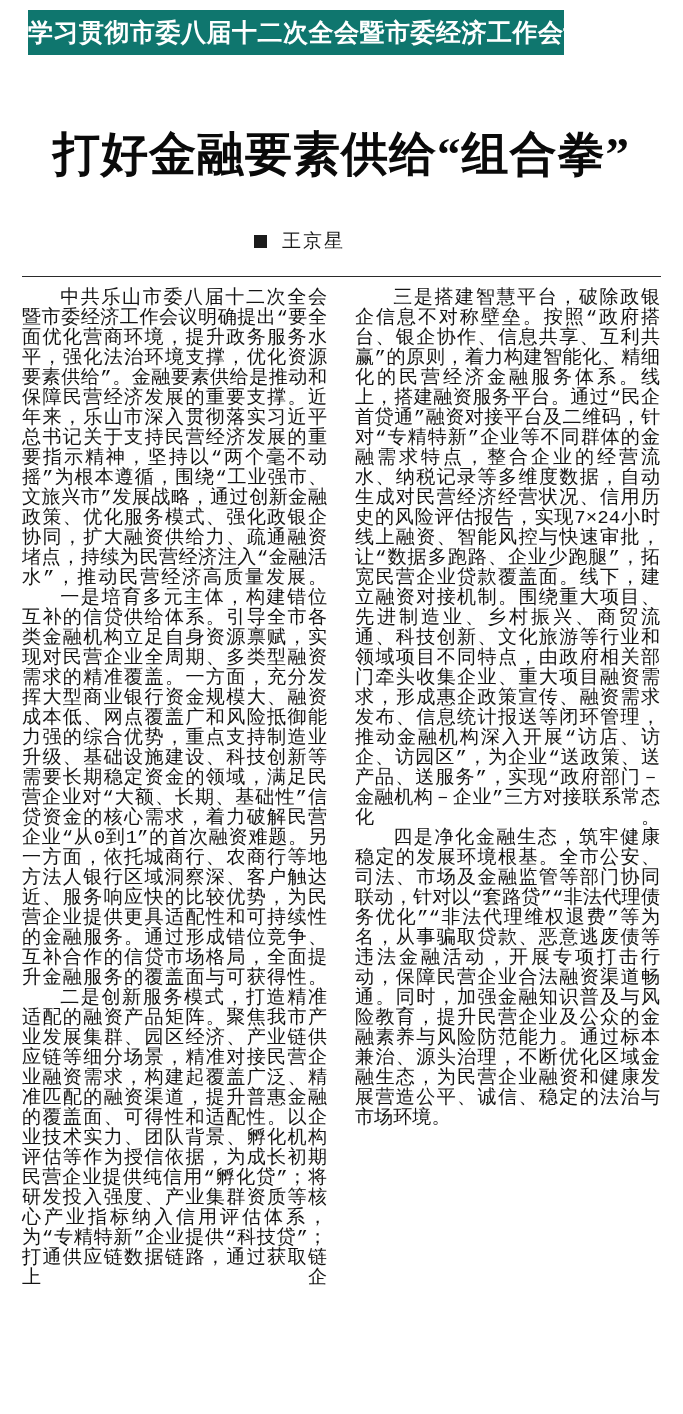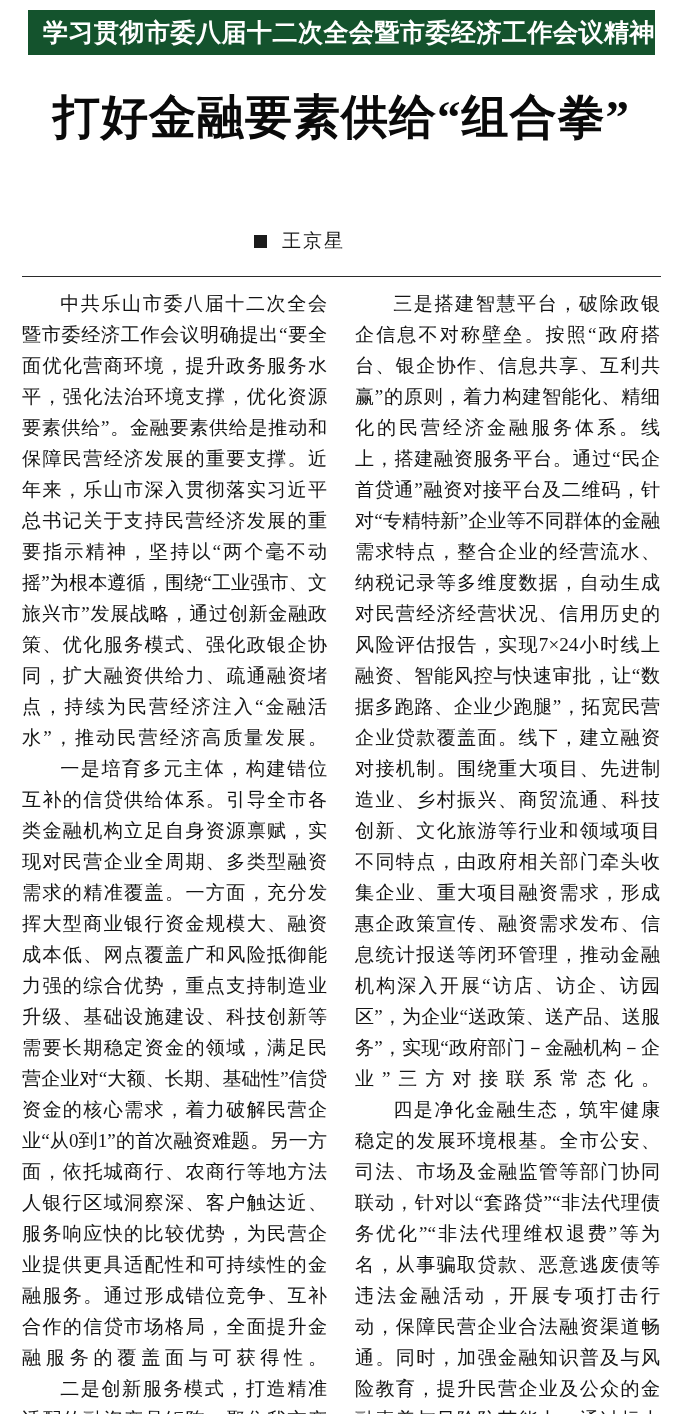--- a/index.html
+++ b/index.html
@@ -15,26 +15,26 @@
     font-family: "Liberation Serif", "DejaVu Serif", serif;
     color: #111111;
     -webkit-font-smoothing: antialiased;
   }
 
   
   .banner-wrap {
     position: absolute;
     left: 28px;
     top: 10px;
-    width: 627px;
+    width: 536px;
     height: 45px;
-    background: #14532d;
+    background: #0f766e;
     display: flex;
     align-items: center;
-    justify-content: flex-end;
+    justify-content: flex-start;
   }
   .banner-text {
     color: #ffffff;
     font-family: "Liberation Serif", "DejaVu Serif", serif;
     font-weight: bold;
     font-size: 25px;
     letter-spacing: 0.5px;
     line-height: 1;
     white-space: nowrap;
   }
@@ -48,20 +48,21 @@
     text-align: center;
   }
   .headline-line {
     font-family: "Liberation Serif", "DejaVu Serif", serif;
     font-weight: bold;
     font-size: 47px;
     line-height: 58px;
     letter-spacing: 1px;
     color: #0a0a0a;
     white-space: nowrap;
+    margin-top: 37px;
   }
 
   
   .byline {
     position: absolute;
     left: 0;
     top: 228px;
     width: 599px;
     text-align: right;
     display: flex;
@@ -100,23 +101,23 @@
     width: 639px;
     height: 1118px;
     display: flex;
     gap: 28px;
   }
   .column {
     width: 305px;
     flex: 0 0 305px;
   }
   .para {
-    font-family: Liberation Serif, serif;
+    font-family: Liberation Mono, monospace;
     font-size: 19.1px;
-    line-height: 31px;
+    line-height: 20px;
     text-align: justify;
     text-align-last: justify;
     text-justify: inter-character;
     letter-spacing: 0px;
     margin: 0;
     color: #141414;
   }
   .para.indent {
     text-indent: 2em;
   }

